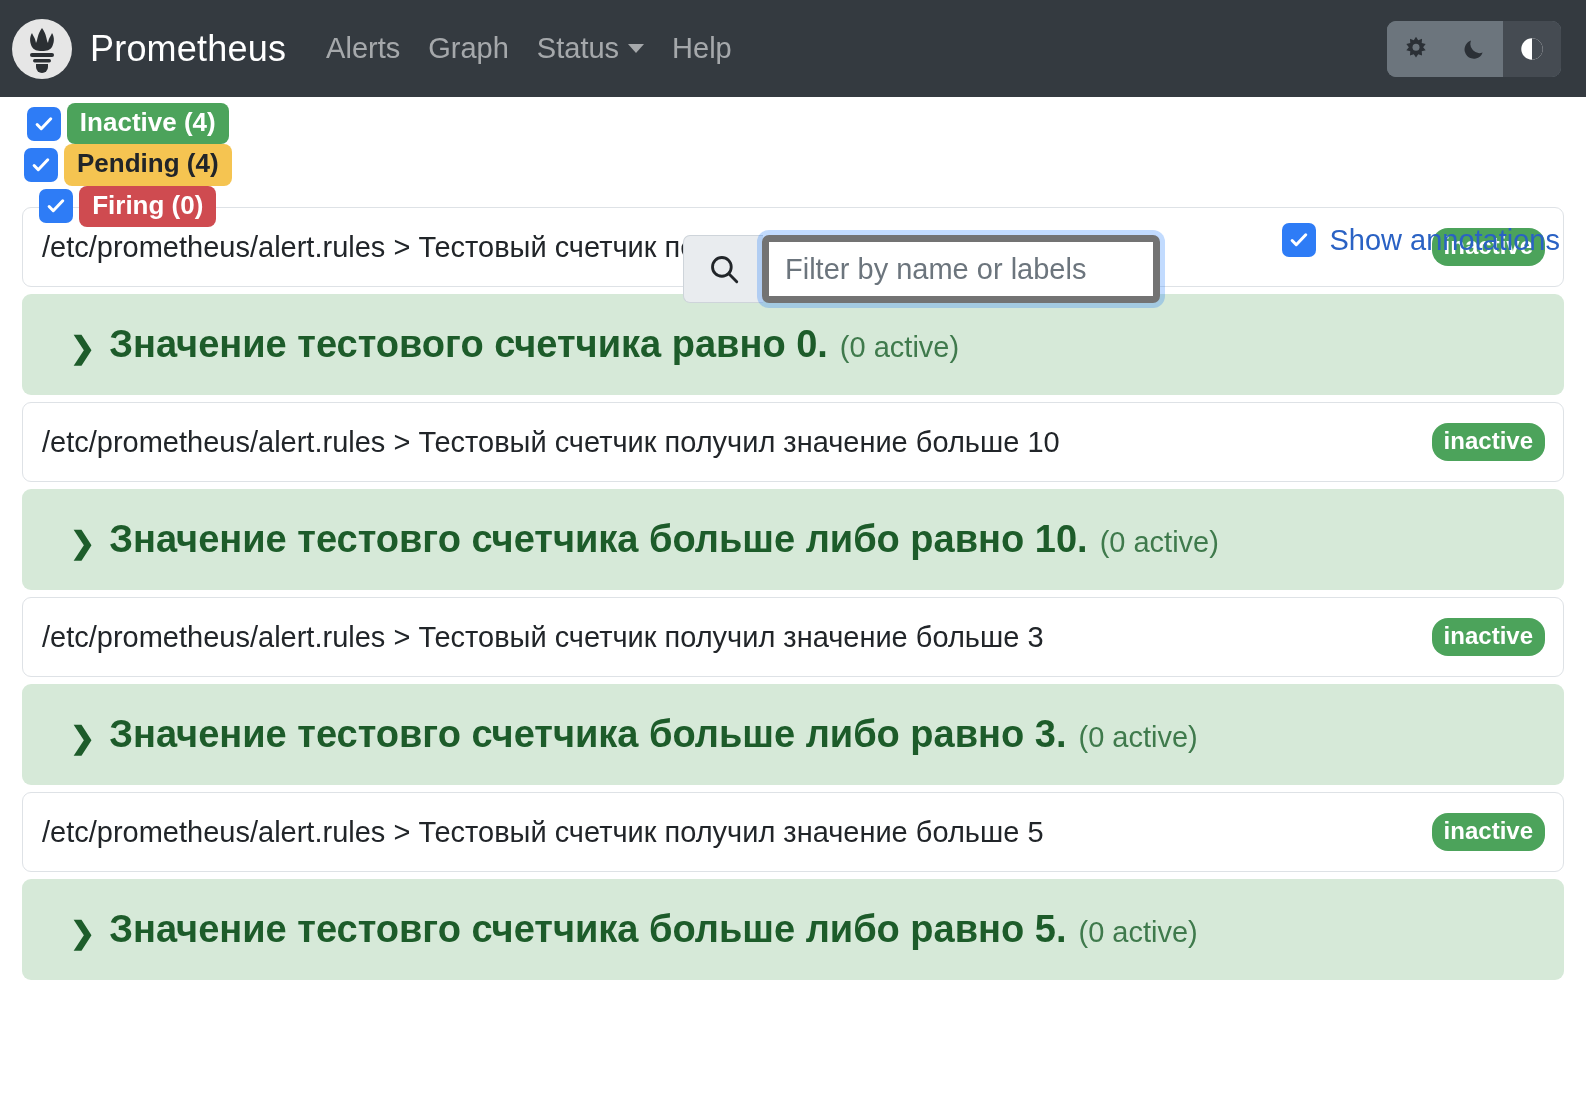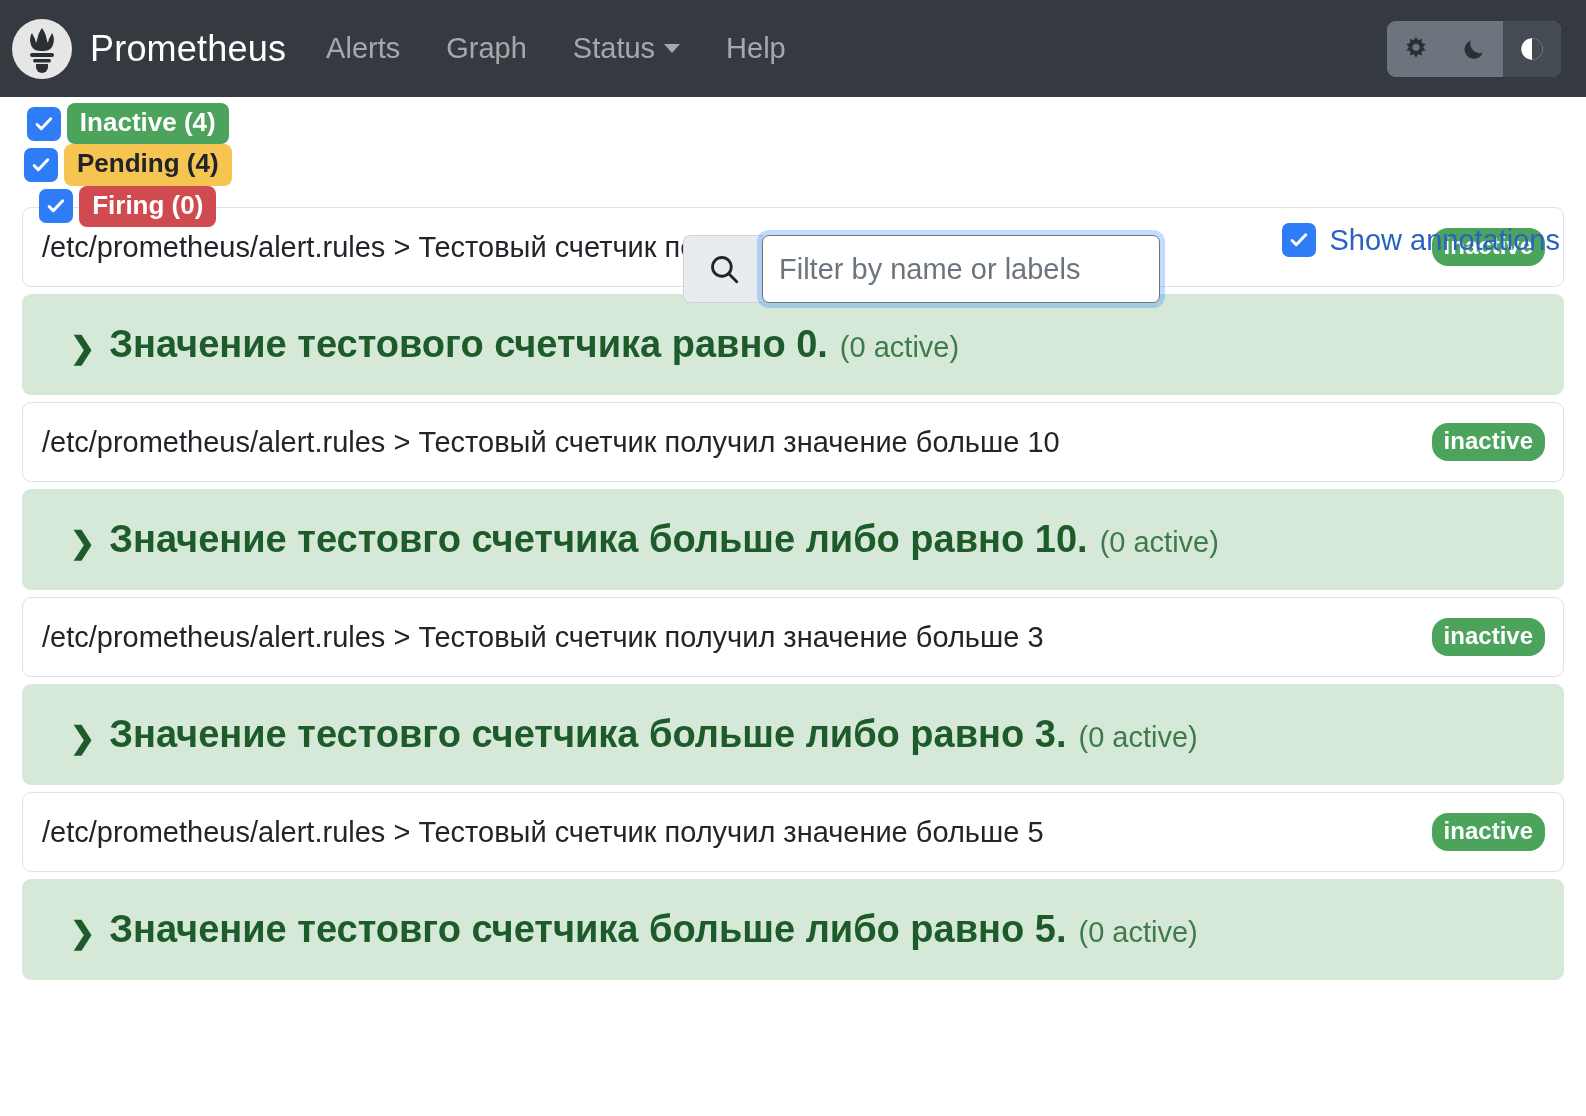--- a/index.html
+++ b/index.html
@@ -40,21 +40,21 @@
   }
   .brand-title {
     color: #ffffff;
     font-size: 36px;
     letter-spacing: 0.2px;
     white-space: nowrap;
   }
   .nav-links {
     display: flex;
     align-items: center;
-    gap: 46px;
+    gap: 28px;
     justify-content: center;
   }
   .nav-link {
     color: rgba(255,255,255,0.56);
     font-size: 29px;
     text-decoration: none;
     white-space: nowrap;
     cursor: pointer;
     display: flex;
     align-items: center;
@@ -149,21 +149,21 @@
     border: 1px solid #ced4da;
     border-right: none;
     border-radius: 7px 0 0 7px;
     display: flex;
     align-items: center;
     justify-content: center;
   }
   .search-input {
     width: 398px;
     height: 68px;
-    border: 1px solid #737373;
+    border: 7px solid #737373;
     border-radius: 7px;
     outline: none;
     font-size: 29px;
     color: #212529;
     padding: 0 16px;
     background: #ffffff;
     box-shadow: 0 0 0 5px rgba(13,110,253,0.25);
     font-family: "Liberation Sans", sans-serif;
     margin-left: -1px;
   }

